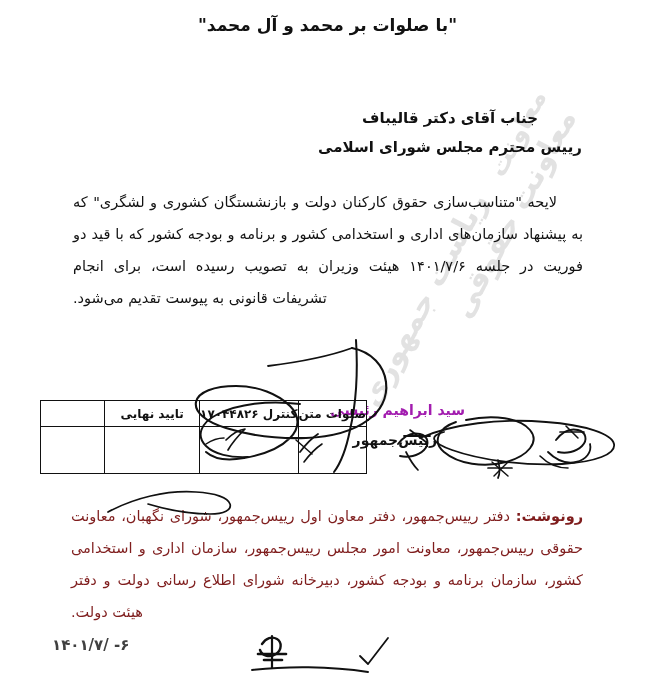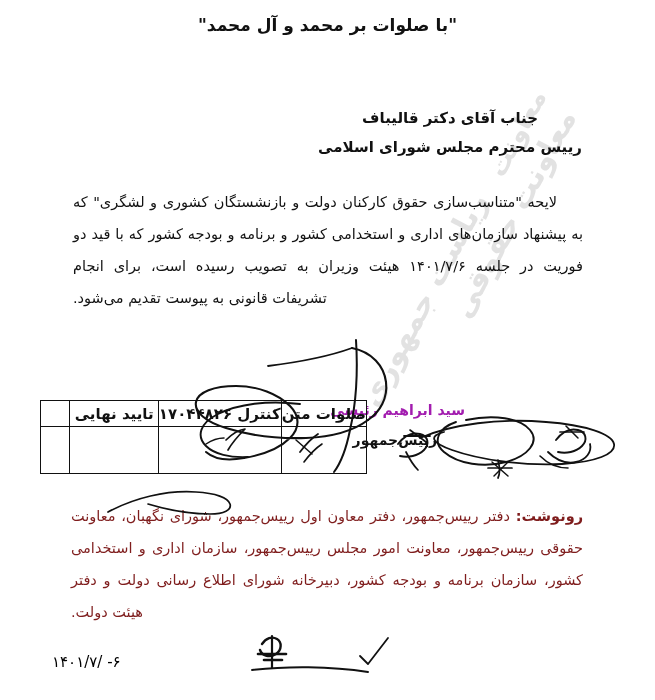--- a/index.html
+++ b/index.html
@@ -116,21 +116,21 @@
     width: 327px;
     height: 72px;
     border-collapse: collapse;
     direction: rtl;
   }
   .stamp-table td {
     border: 1.4px solid #111;
     padding: 0;
     text-align: center;
     vertical-align: middle;
-    font-size: 15px;
+    font-size: 12px;
     color: #111;
     font-weight: 700;
     white-space: nowrap;
   }
   .stamp-table tr.head td { height: 25px; }
   .stamp-table tr.sig td { height: 46px; }
   .col-a { width: 84px; }
   .col-b { width: 104px; }
   .col-c { width: 74px; }
   .col-d { width: 65px; }
@@ -147,25 +147,26 @@
     line-height: 32px;
     text-align: justify;
     text-align-last: left;
   }
   .copies b { font-weight: 700; }
 
   
   .bottom-date {
     position: absolute;
     left: 52px;
-    top: 653px;
+    top: 636px;
     font-size: 15px;
-    color: #000000;
+    color: #404040;
     direction: ltr;
     letter-spacing: 1px;
+    font-weight: bold;
   }
 
   
   .ink {
     position: absolute;
     left: 0;
     top: 0;
     width: 655px;
     height: 700px;
     pointer-events: none;

